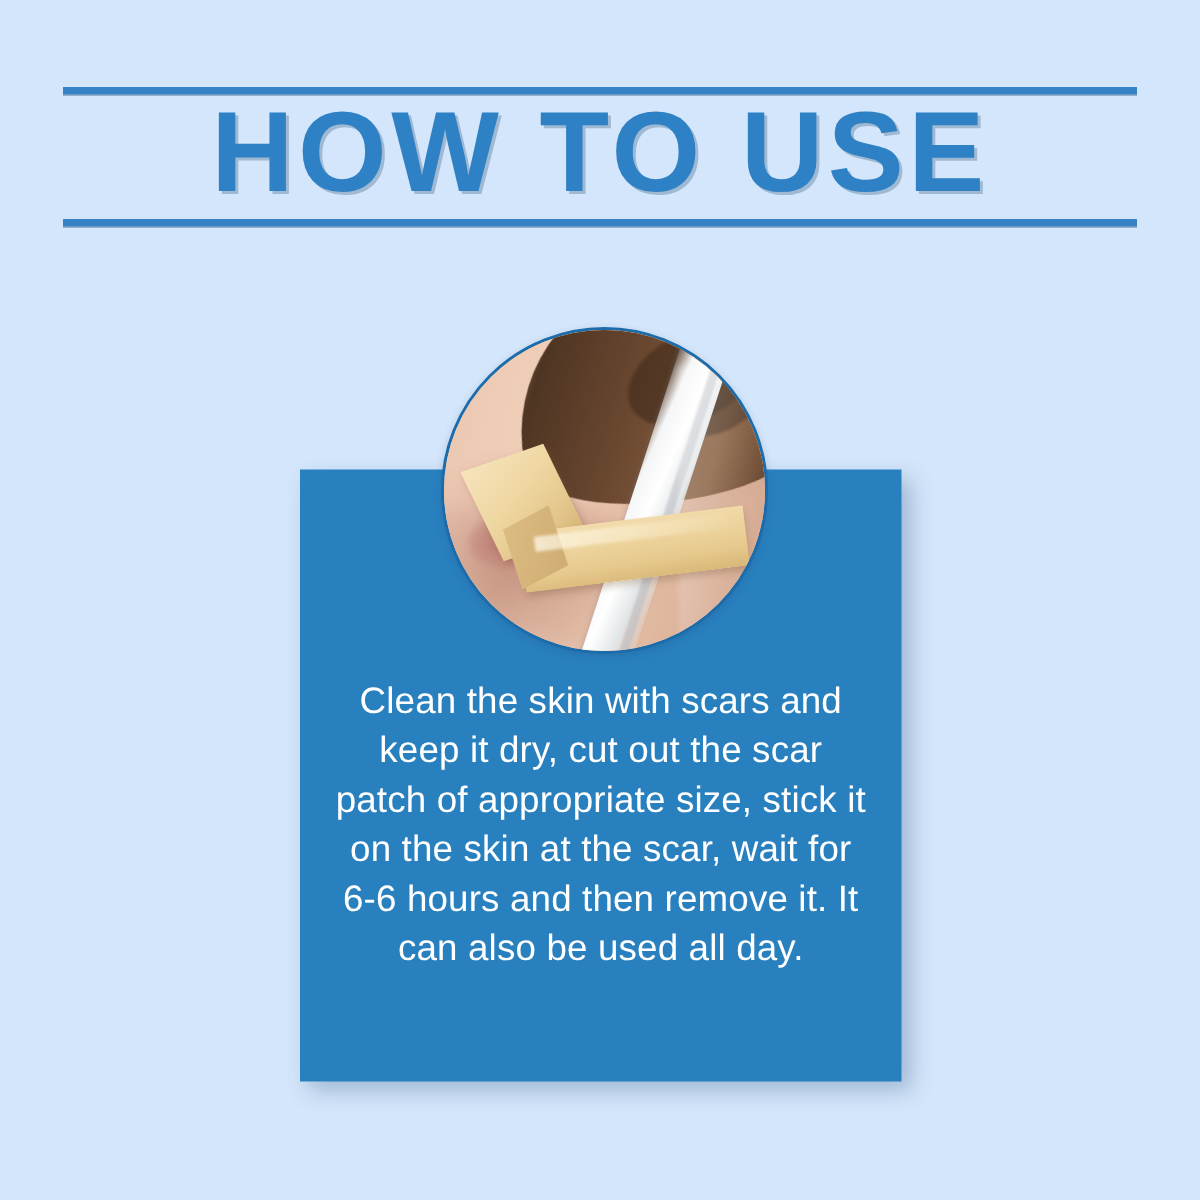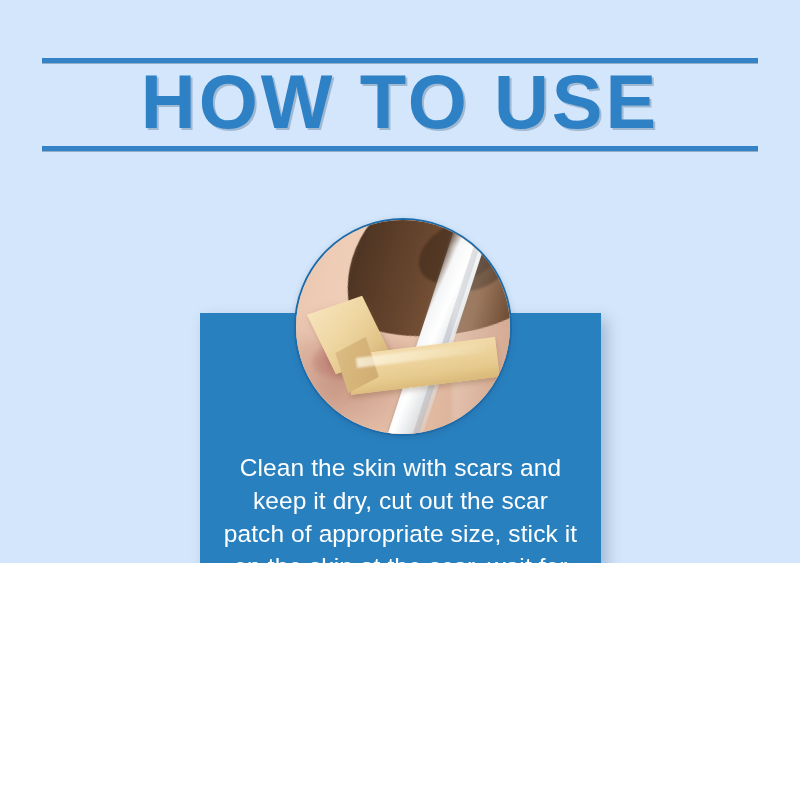--- a/index.html
+++ b/index.html
@@ -9,21 +9,21 @@
   body {
     width: 800px;
     height: 800px;
     overflow: hidden;
     font-family: "Liberation Sans", sans-serif;
   }
 
   #poster {
     position: relative;
     width: 800px;
-    height: 563px;
+    height: 800px;
     background: #d4e6fb;
     overflow: hidden;
   }
 
   
   #header-block {
     position: absolute;
     left: 0;
     top: 0;
     width: 800px;
@@ -249,21 +249,21 @@
 
 <div id="poster">
 
   <div id="header-block">
     <div class="rule" id="rule-top"></div>
     <div id="page-title">HOW TO USE</div>
     <div class="rule" id="rule-bottom"></div>
   </div>
 
   <div id="content-card">
-    <div id="instructions-text">Clean the skin with scars and keep it dry, cut out the scar patch of appropriate size, stick it on the skin at the scar, wait for 8-8 hours and then remove it. It can also be used all day.</div>
+    <div id="instructions-text">Clean the skin with scars and keep it dry, cut out the scar patch of appropriate size, stick it on the skin at the scar, wait for 6-6 hours and then remove it. It can also be used all day.</div>
   </div>
 
   <div id="photo-circle">
     <div class="photo-inner">
       <div class="shade-neck"></div>
       <div class="hair"></div>
       <div class="hair-strand hair-s1"></div>
       <div class="hair-strand hair-s2"></div>
       <div class="shade-clavicle"></div>
       <div class="skin-dark-bl"></div>

